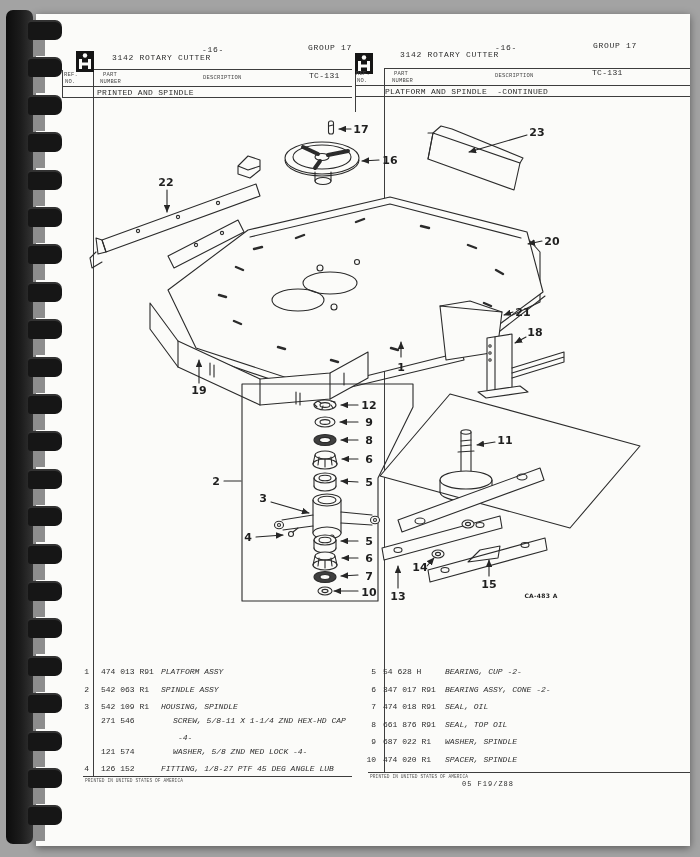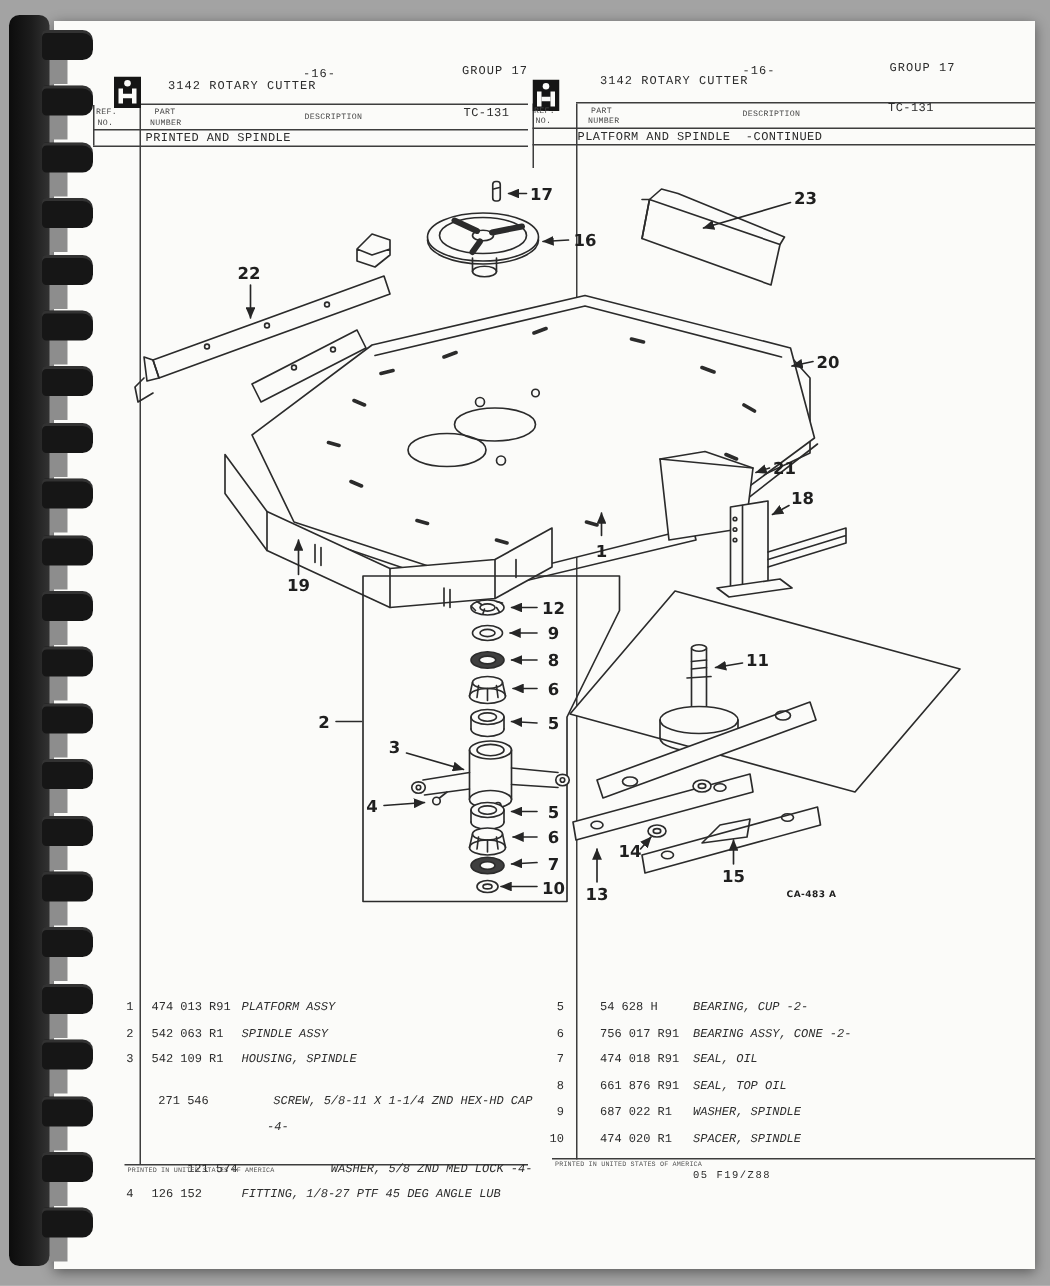--- a/index.html
+++ b/index.html
@@ -18,24 +18,24 @@
   .t8{font-size:8px;letter-spacing:.7px;}
   .t8t{font-size:8px;letter-spacing:.3px;}
   .t6{font-size:5.5px;color:#4a4a4a;letter-spacing:.2px;}
   .t5{font-size:4.5px;color:#555;letter-spacing:.1px;}
   .t7{font-size:7px;letter-spacing:1px;color:#2c2c2c;}
   .hl{position:absolute;height:1px;background:#3d3d3d;z-index:2;}
   .vl{position:absolute;width:1px;background:#3d3d3d;z-index:2;}
   .plist{position:absolute;font-size:8px;color:#2e2e2e;z-index:3;}
   .prow{display:flex;margin-top:9px;line-height:8.5px;white-space:pre;}
   .prow:first-child{margin-top:4px;}
-  .prow.sub{margin-top:19px;justify-content:space-between;}
+  .prow.sub{margin-top:5px;}
   .prow .ref{width:14px;padding-right:5px;text-align:right;flex:none;}
   .prow .num{margin-left:7px;width:60px;flex:none;}
-  .plist.rp .prow .num{margin-left:19px;width:53px;}
+  .plist.rp .prow .num{margin-left:2px;width:53px;}
   .plist.rp .prow .desc{margin-left:9px;}
   .prow .desc{flex:none;font-style:italic;}
   .prow.sub .desc{margin-left:12px;}
   .prow.cont .desc{margin-left:17px;}
   .logo{position:absolute;z-index:3;}
   svg text{font-family:"DejaVu Sans","Liberation Sans",sans-serif;font-weight:bold;
            font-size:11px;fill:#1f1f1f;text-anchor:middle;}
   svg text.fig{font-size:6px;letter-spacing:.3px;}
   .diagram{position:absolute;left:0;top:0;z-index:2;}
 </style>
@@ -384,21 +384,21 @@
       <div class="prow "><span class="ref">1</span><span class="num">474 013 R91</span><span class="desc">PLATFORM ASSY</span></div>
       <div class="prow "><span class="ref">2</span><span class="num">542 063 R1</span><span class="desc">SPINDLE ASSY</span></div>
       <div class="prow "><span class="ref">3</span><span class="num">542 109 R1</span><span class="desc">HOUSING, SPINDLE</span></div>
       <div class="prow sub"><span class="ref"></span><span class="num">271 546</span><span class="desc">SCREW, 5/8-11 X 1-1/4 ZND HEX-HD CAP</span></div>
       <div class="prow cont"><span class="ref"></span><span class="num"></span><span class="desc">-4-</span></div>
       <div class="prow sub"><span class="ref"></span><span class="num">121 574</span><span class="desc">WASHER, 5/8 ZND MED LOCK -4-</span></div>
       <div class="prow "><span class="ref">4</span><span class="num">126 152</span><span class="desc">FITTING, 1/8-27 PTF 45 DEG ANGLE LUB</span></div>
     </div>
   <div class="plist rp" id="parts-right" style="left:362px;top:664px;width:326px">
       <div class="prow "><span class="ref">5</span><span class="num">54 628 H</span><span class="desc">BEARING, CUP -2-</span></div>
-      <div class="prow "><span class="ref">6</span><span class="num">756 017 R91</span><span class="desc">BEARING ASSY, CONE -2-</span></div>
+      <div class="prow "><span class="ref">6</span><span class="num">347 017 R91</span><span class="desc">BEARING ASSY, CONE -2-</span></div>
       <div class="prow "><span class="ref">7</span><span class="num">474 018 R91</span><span class="desc">SEAL, OIL</span></div>
       <div class="prow "><span class="ref">8</span><span class="num">661 876 R91</span><span class="desc">SEAL, TOP OIL</span></div>
       <div class="prow "><span class="ref">9</span><span class="num">687 022 R1</span><span class="desc">WASHER, SPINDLE</span></div>
       <div class="prow "><span class="ref">10</span><span class="num">474 020 R1</span><span class="desc">SPACER, SPINDLE</span></div>
     </div>
 
   <div class="hl" style="left:83px;top:776px;width:269px"></div>
   <span class="t t5" style="left:85px;top:778px">PRINTED IN UNITED STATES OF AMERICA</span>
   <div class="hl" style="left:368px;top:772px;width:322px"></div>
   <span class="t t5" style="left:370px;top:774px">PRINTED IN UNITED STATES OF AMERICA</span>

